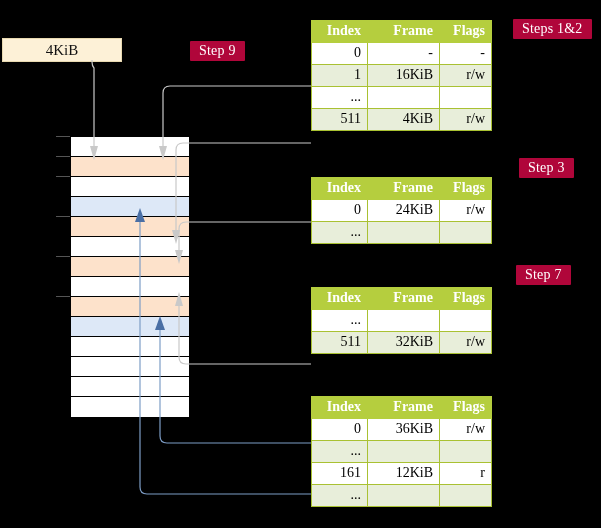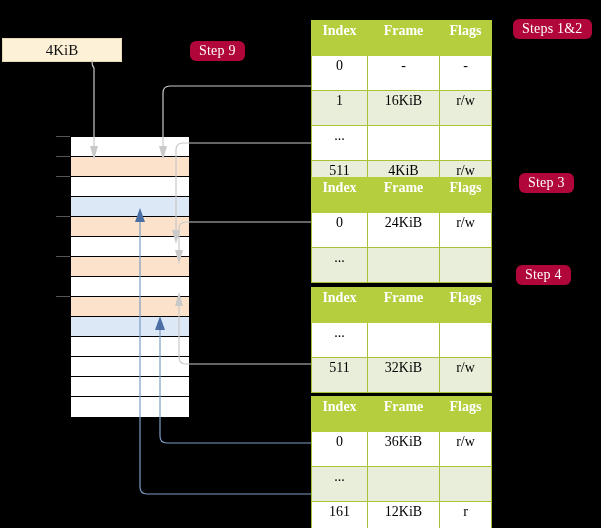--- a/index.html
+++ b/index.html
@@ -3,34 +3,34 @@
 <meta charset="utf-8">
 <style>
   html,body{margin:0;padding:0;background:#000;}
   body{width:601px;height:528px;position:relative;overflow:hidden;
        font-family:"Liberation Serif", serif;color:#000;}
   .canvas{position:absolute;left:0;top:0;width:601px;height:528px;}
 
   
   .badge{position:absolute;background:#b0063a;color:#fff;
          font-family:"Liberation Serif", serif;font-size:14px;
-         padding:2px 9px 3px 9px;border-radius:6px;white-space:nowrap;
+         padding:2px 9px 3px 9px;border-radius:1px;white-space:nowrap;
          line-height:15px;letter-spacing:.2px;}
 
   
   .kib-box{position:absolute;background:#fdf1d7;border:1px solid #e8d9b0;
            display:flex;align-items:center;justify-content:center;
            font-size:15px;color:#111;}
 
   
   .ptable{position:absolute;border-collapse:collapse;
           border:1px solid #b6cc3d;background:#fff;}
   .ptable td,.ptable th{border:1px solid #a9c132;font-size:14px;
-          padding:2px 6px 16px 6px;height:19px;box-sizing:border-box;
-          font-weight:normal;text-align:center;vertical-align:middle;}
+          padding:2px 6px 3px 6px;height:19px;box-sizing:border-box;
+          font-weight:normal;text-align:right;vertical-align:middle;}
   .ptable th{background:#b5ce3e;color:#ffffff;font-weight:bold;
           font-size:14px;border-color:#b5ce3e;}
   .ptable tr.shade td{background:#e8eeda;}
   .ptable tr.plain td{background:#ffffff;}
   .ptable td.hl{background:#fbf8a8;}
   .c-index{width:56px;}
   .c-frame{width:72px;}
   .c-flags{width:52px;}
 
   
@@ -50,22 +50,22 @@
   .ag{fill:#c9c9c9;}
   .ab{fill:#4a6fa5;}
 </style>
 </head>
 <body>
 
 <div class="canvas">
 
   <div class="badge" style="left:190px;top:41px;">Step 9</div>
   <div class="badge" style="left:513px;top:19px;">Steps 1&amp;2</div>
-  <div class="badge" style="left:519px;top:158px;margin-top:15px;">Step 3</div>
-  <div class="badge" style="left:516px;top:265px;">Step 4</div>
+  <div class="badge" style="left:519px;top:158px;">Step 3</div>
+  <div class="badge" style="left:516px;top:265px;">Step 7</div>
 
   <div class="kib-box" style="left:2px;top:38px;width:118px;height:22px;">4KiB</div>
 
   <div class="memcol" id="memcol" style="left:70px;top:136px;width:120px;height:280px;">
       <div class="memrow m-white" style="height: 20px; background: rgb(255, 255, 255);"></div>
       <div class="memrow m-orange" style="height: 20px; background: rgb(253, 226, 203);"></div>
       <div class="memrow m-white" style="height: 20px; background: rgb(255, 255, 255);"></div>
       <div class="memrow m-blue" style="height: 20px; background: rgb(221, 232, 247);"></div>
       <div class="memrow m-orange" style="height: 20px; background: rgb(253, 226, 203);"></div>
       <div class="memrow m-white" style="height: 20px; background: rgb(255, 255, 255);"></div>

